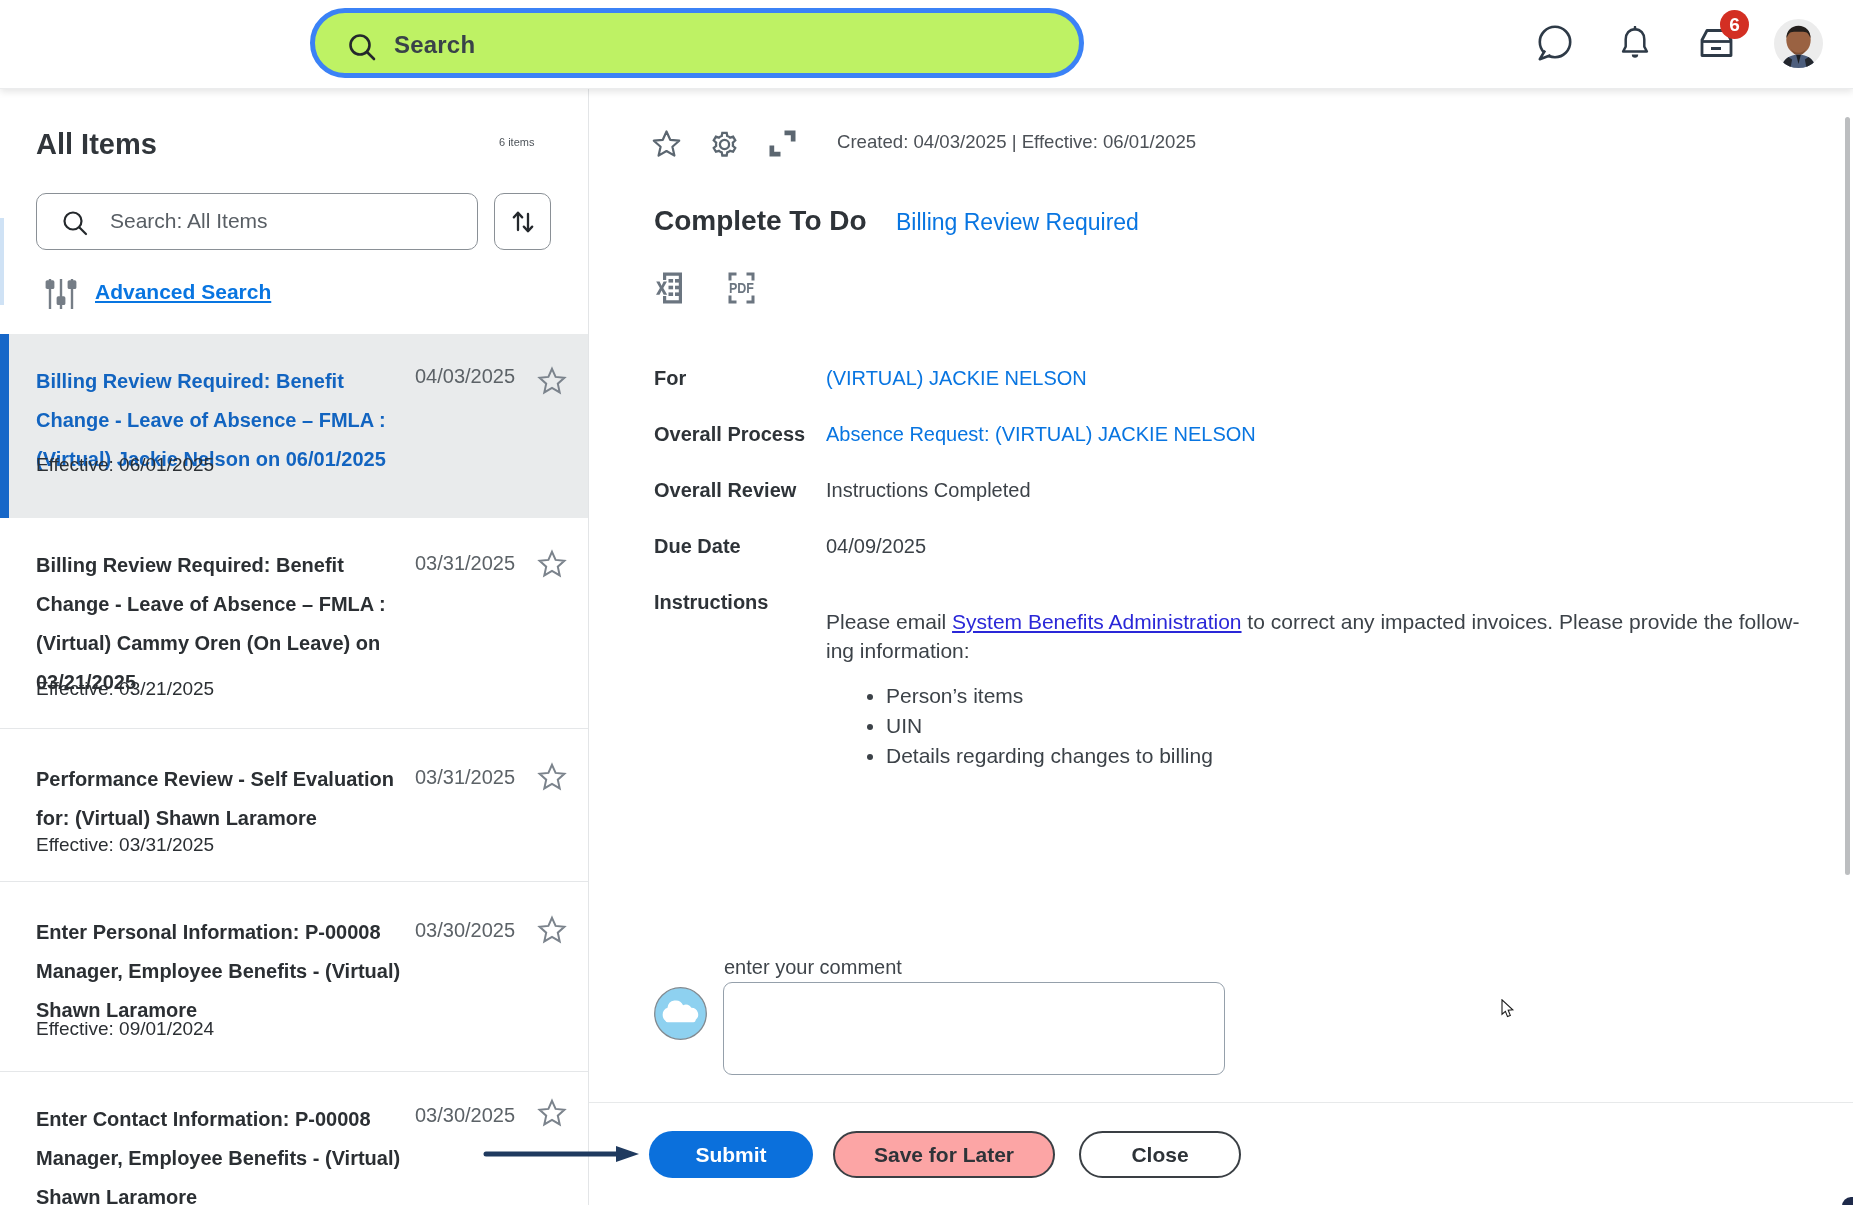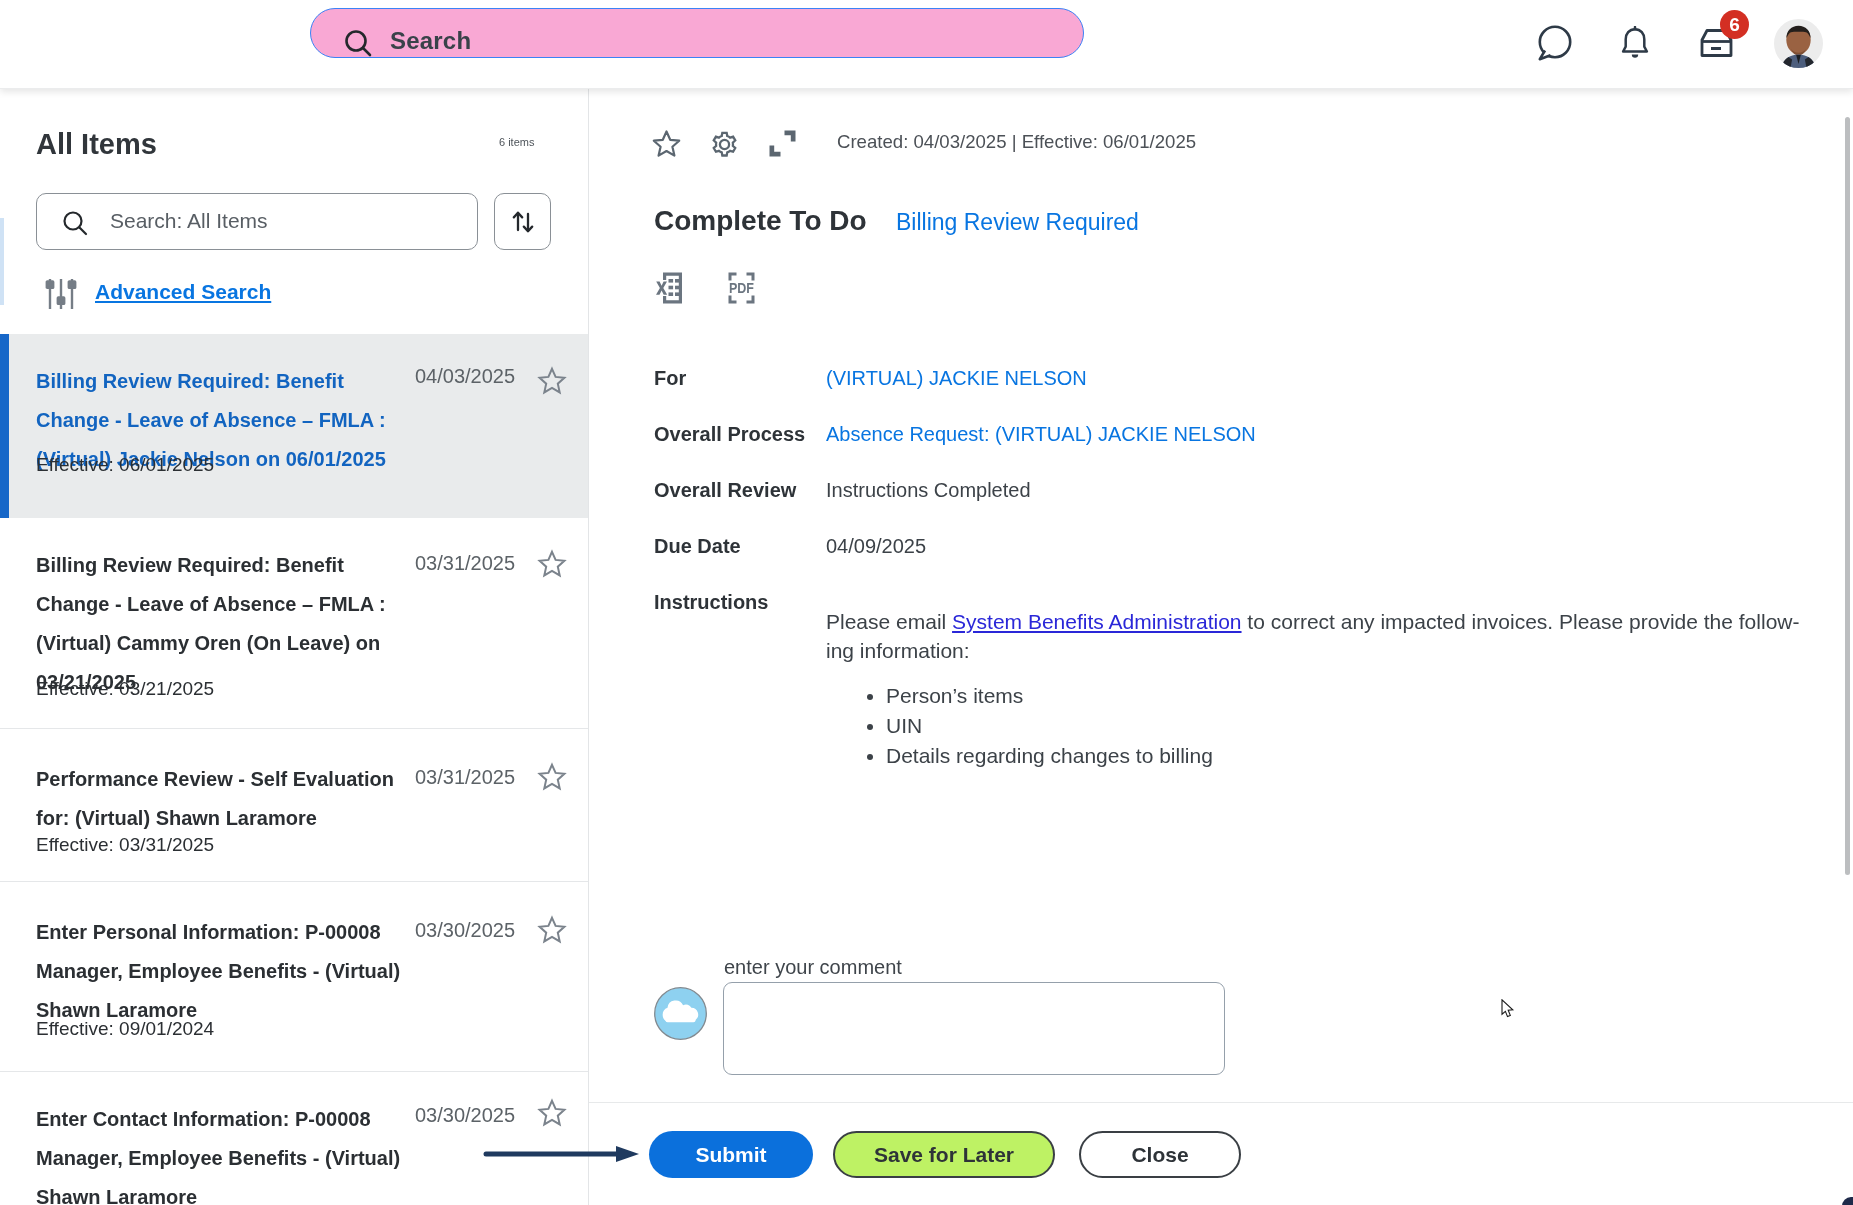--- a/index.html
+++ b/index.html
@@ -3,22 +3,22 @@
 <meta charset="utf-8">
 <style>
 * { margin:0; padding:0; box-sizing:border-box; }
 html,body { width:1853px; height:1205px; overflow:hidden; background:#fff;
   font-family:"Liberation Sans", sans-serif; }
 .abs { position:absolute; }
 
 
 #topbar { position:absolute; left:0; top:0; width:1853px; height:89px; background:#fff;
   border-bottom:1px solid #ebeced; box-shadow:0 3px 7px rgba(0,0,0,0.10); z-index:5; }
-#searchpill { position:absolute; left:310px; top:8px; width:774px; height:50px;
-  border-radius:35px; background:#f9a8d4; border:1px solid #3b82f6; }
+#searchpill { position:absolute; left:310px; top:8px; width:774px; height:70px;
+  border-radius:35px; background:#bef264; border:5px solid #3b82f6; }
 #searchpill .txt { position:absolute; left:79px; top:18px; font-size:24px; font-weight:700;
   color:#394249; letter-spacing:0.2px; }
 
 
 #sidebar { position:absolute; left:0; top:89px; width:588px; height:1116px; background:#fff; }
 #vline { position:absolute; left:588px; top:89px; width:1px; height:1116px; background:#e3e5e7; }
 #allitems { position:absolute; left:36px; top:39px; font-size:29px; font-weight:700; color:#31363b; }
 #sixitems { position:absolute; left:499px; top:47px; font-size:11px; color:#4e545a; }
 #sbsearch { position:absolute; left:36px; top:104px; width:442px; height:57px;
   border:1px solid #8a9096; border-radius:10px; background:#fff; }
@@ -55,21 +55,21 @@
 #instr .ret { margin-top:17px; }
 #instr a { color:#2a27d8; }
 #commentlabel { position:absolute; left:724px; top:956px; font-size:20px; color:#3f454b; }
 #textarea { position:absolute; left:723px; top:982px; width:502px; height:93px;
   border:1px solid #95a0ab; border-radius:9px; background:#fff; }
 #cloudav { position:absolute; left:654px; top:987px; }
 #footline { position:absolute; left:589px; top:1102px; width:1264px; height:1px; background:#e7e9ea; }
 .btn { position:absolute; top:1131px; height:47px; border-radius:24px; font-size:21px;
   font-weight:700; display:flex; align-items:center; justify-content:center; }
 #btn-submit { left:649px; width:164px; background:#0b70dc; color:#fff; }
-#btn-save { left:833px; width:222px; background:#bef264; color:#2e3338; border:2px solid #3a3f44; }
+#btn-save { left:833px; width:222px; background:#fca5a5; color:#2e3338; border:2px solid #3a3f44; }
 #btn-close { left:1079px; width:162px; background:#fff; color:#2e3338; border:2px solid #3a3f44; }
 </style>
 </head>
 <body>
 
 <div id="topbar">
   <div id="searchpill">
     <svg class="abs" style="left:32px;top:19px" width="30" height="30" viewBox="0 0 30 30">
       <circle cx="13" cy="13" r="9.5" fill="none" stroke="#24282c" stroke-width="2.6"></circle>
       <line x1="20" y1="20" x2="27" y2="27" stroke="#24282c" stroke-width="2.6" stroke-linecap="round"></line>

